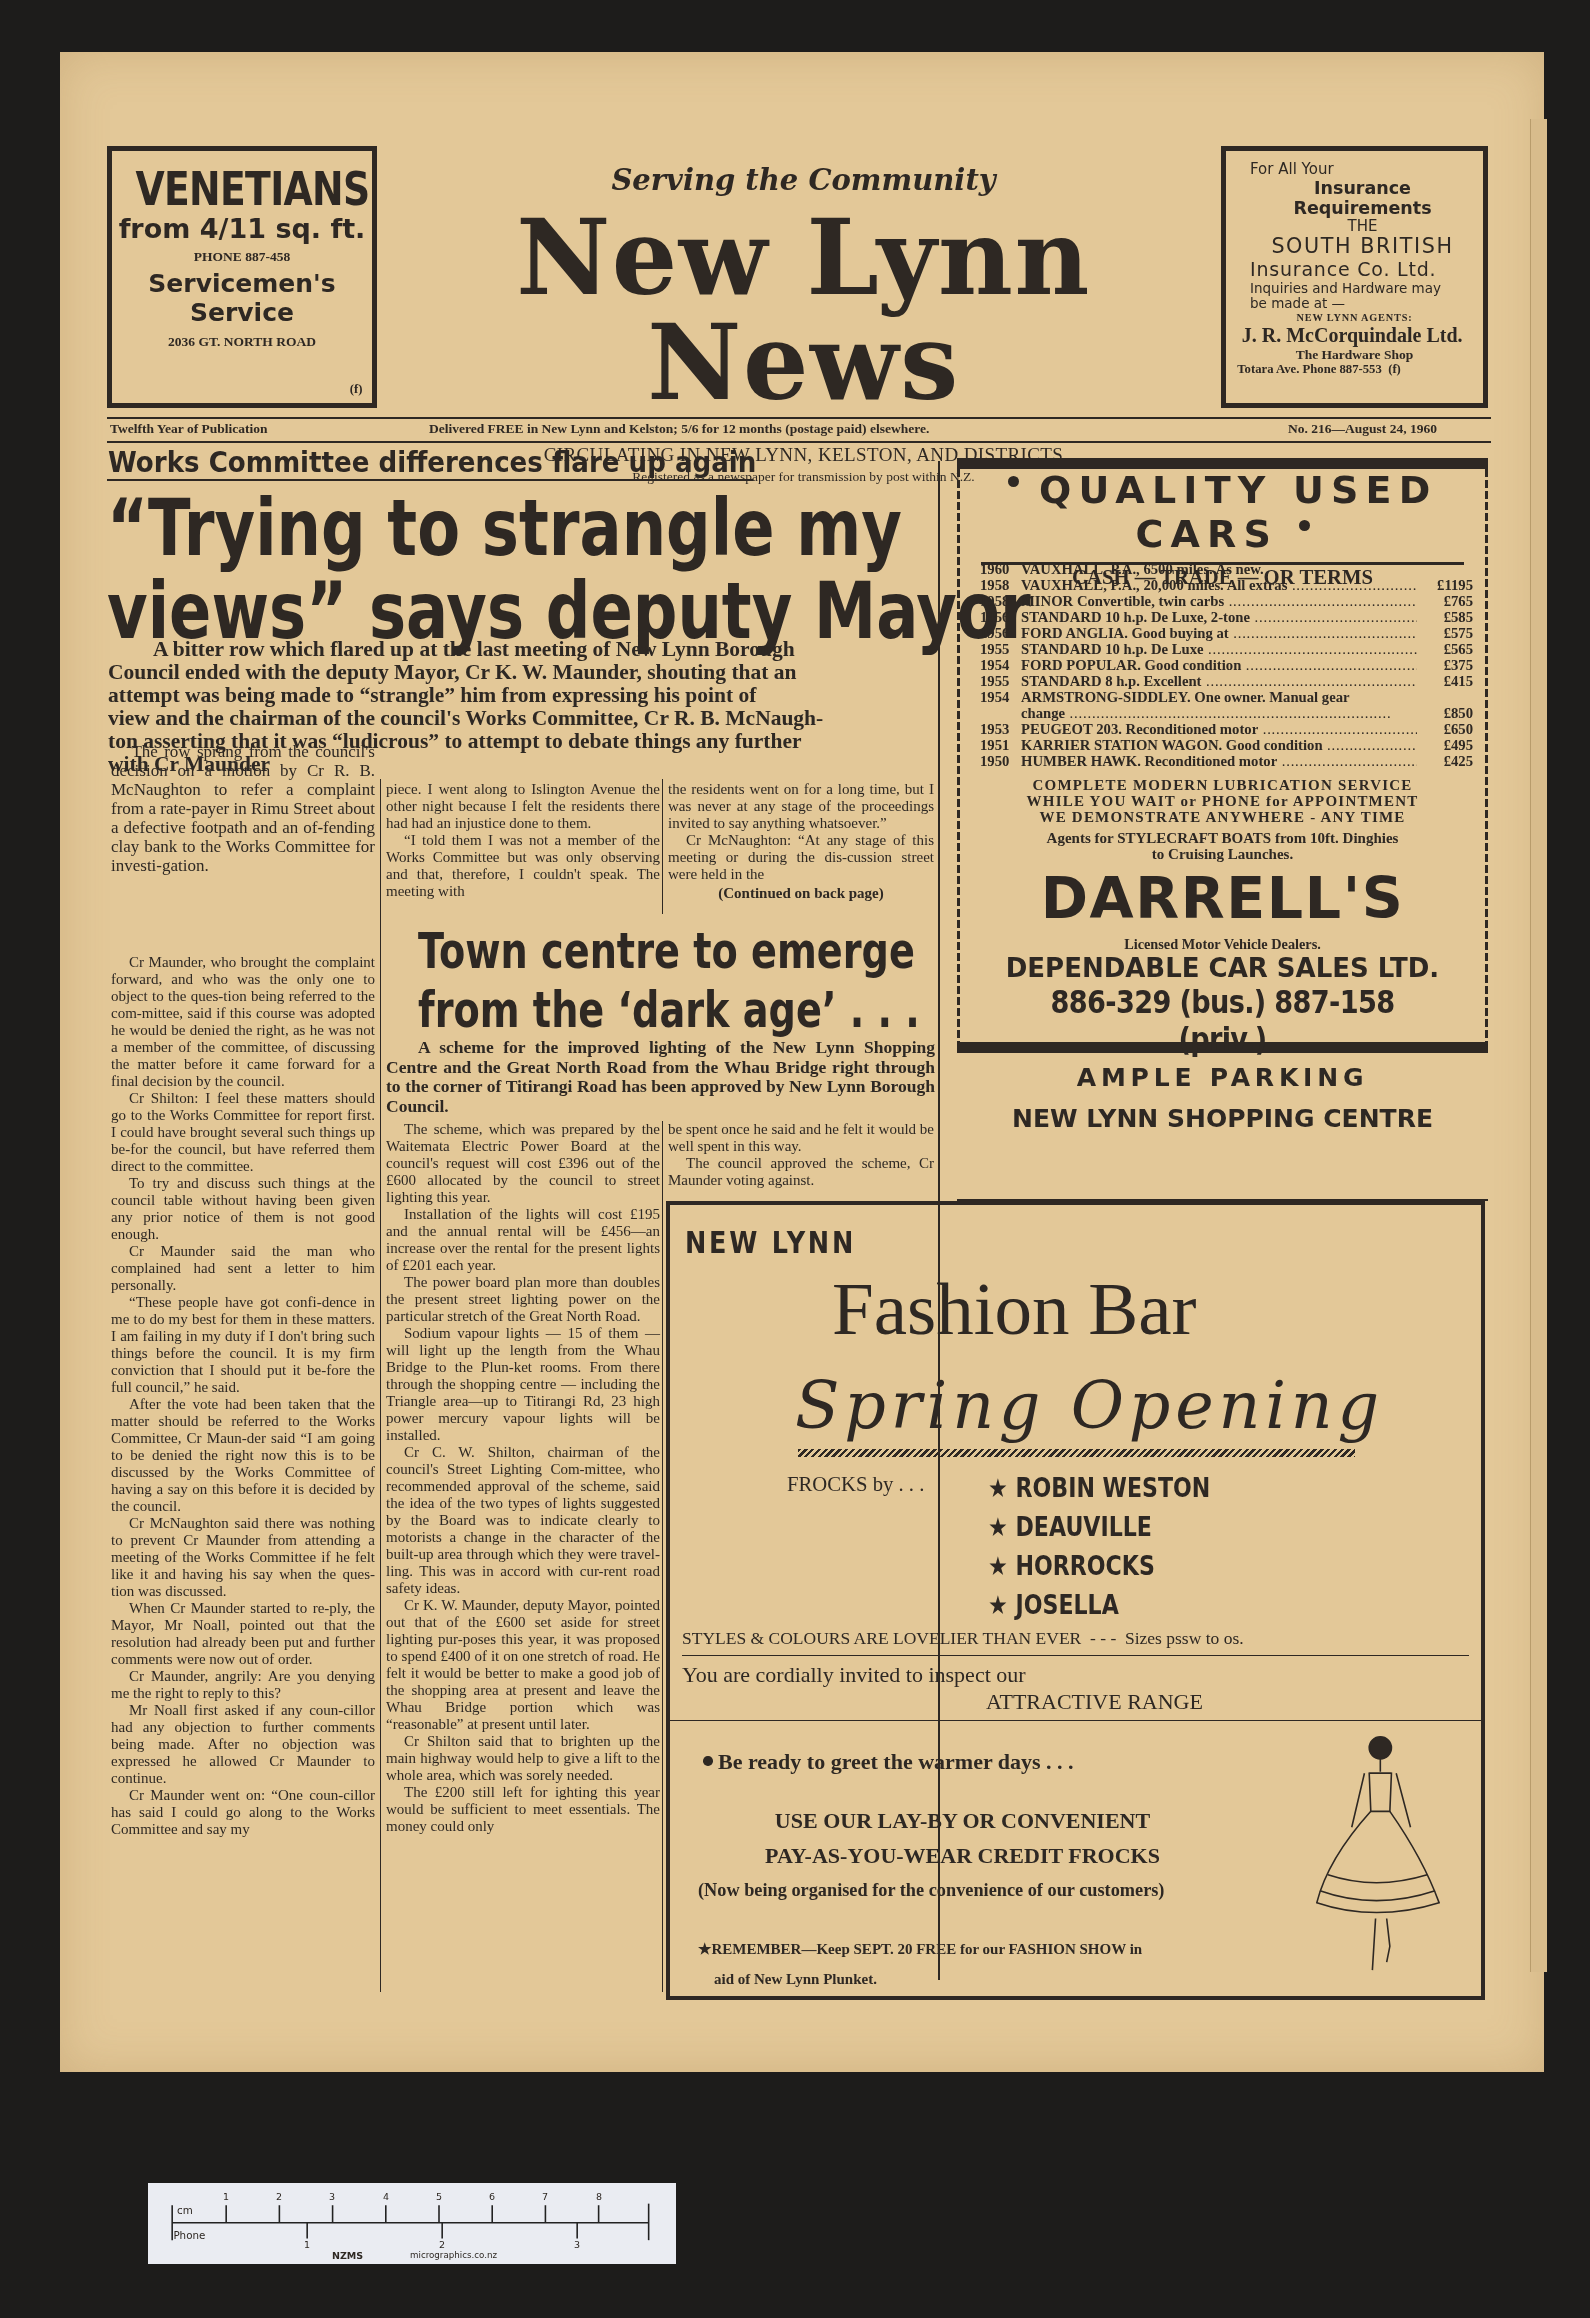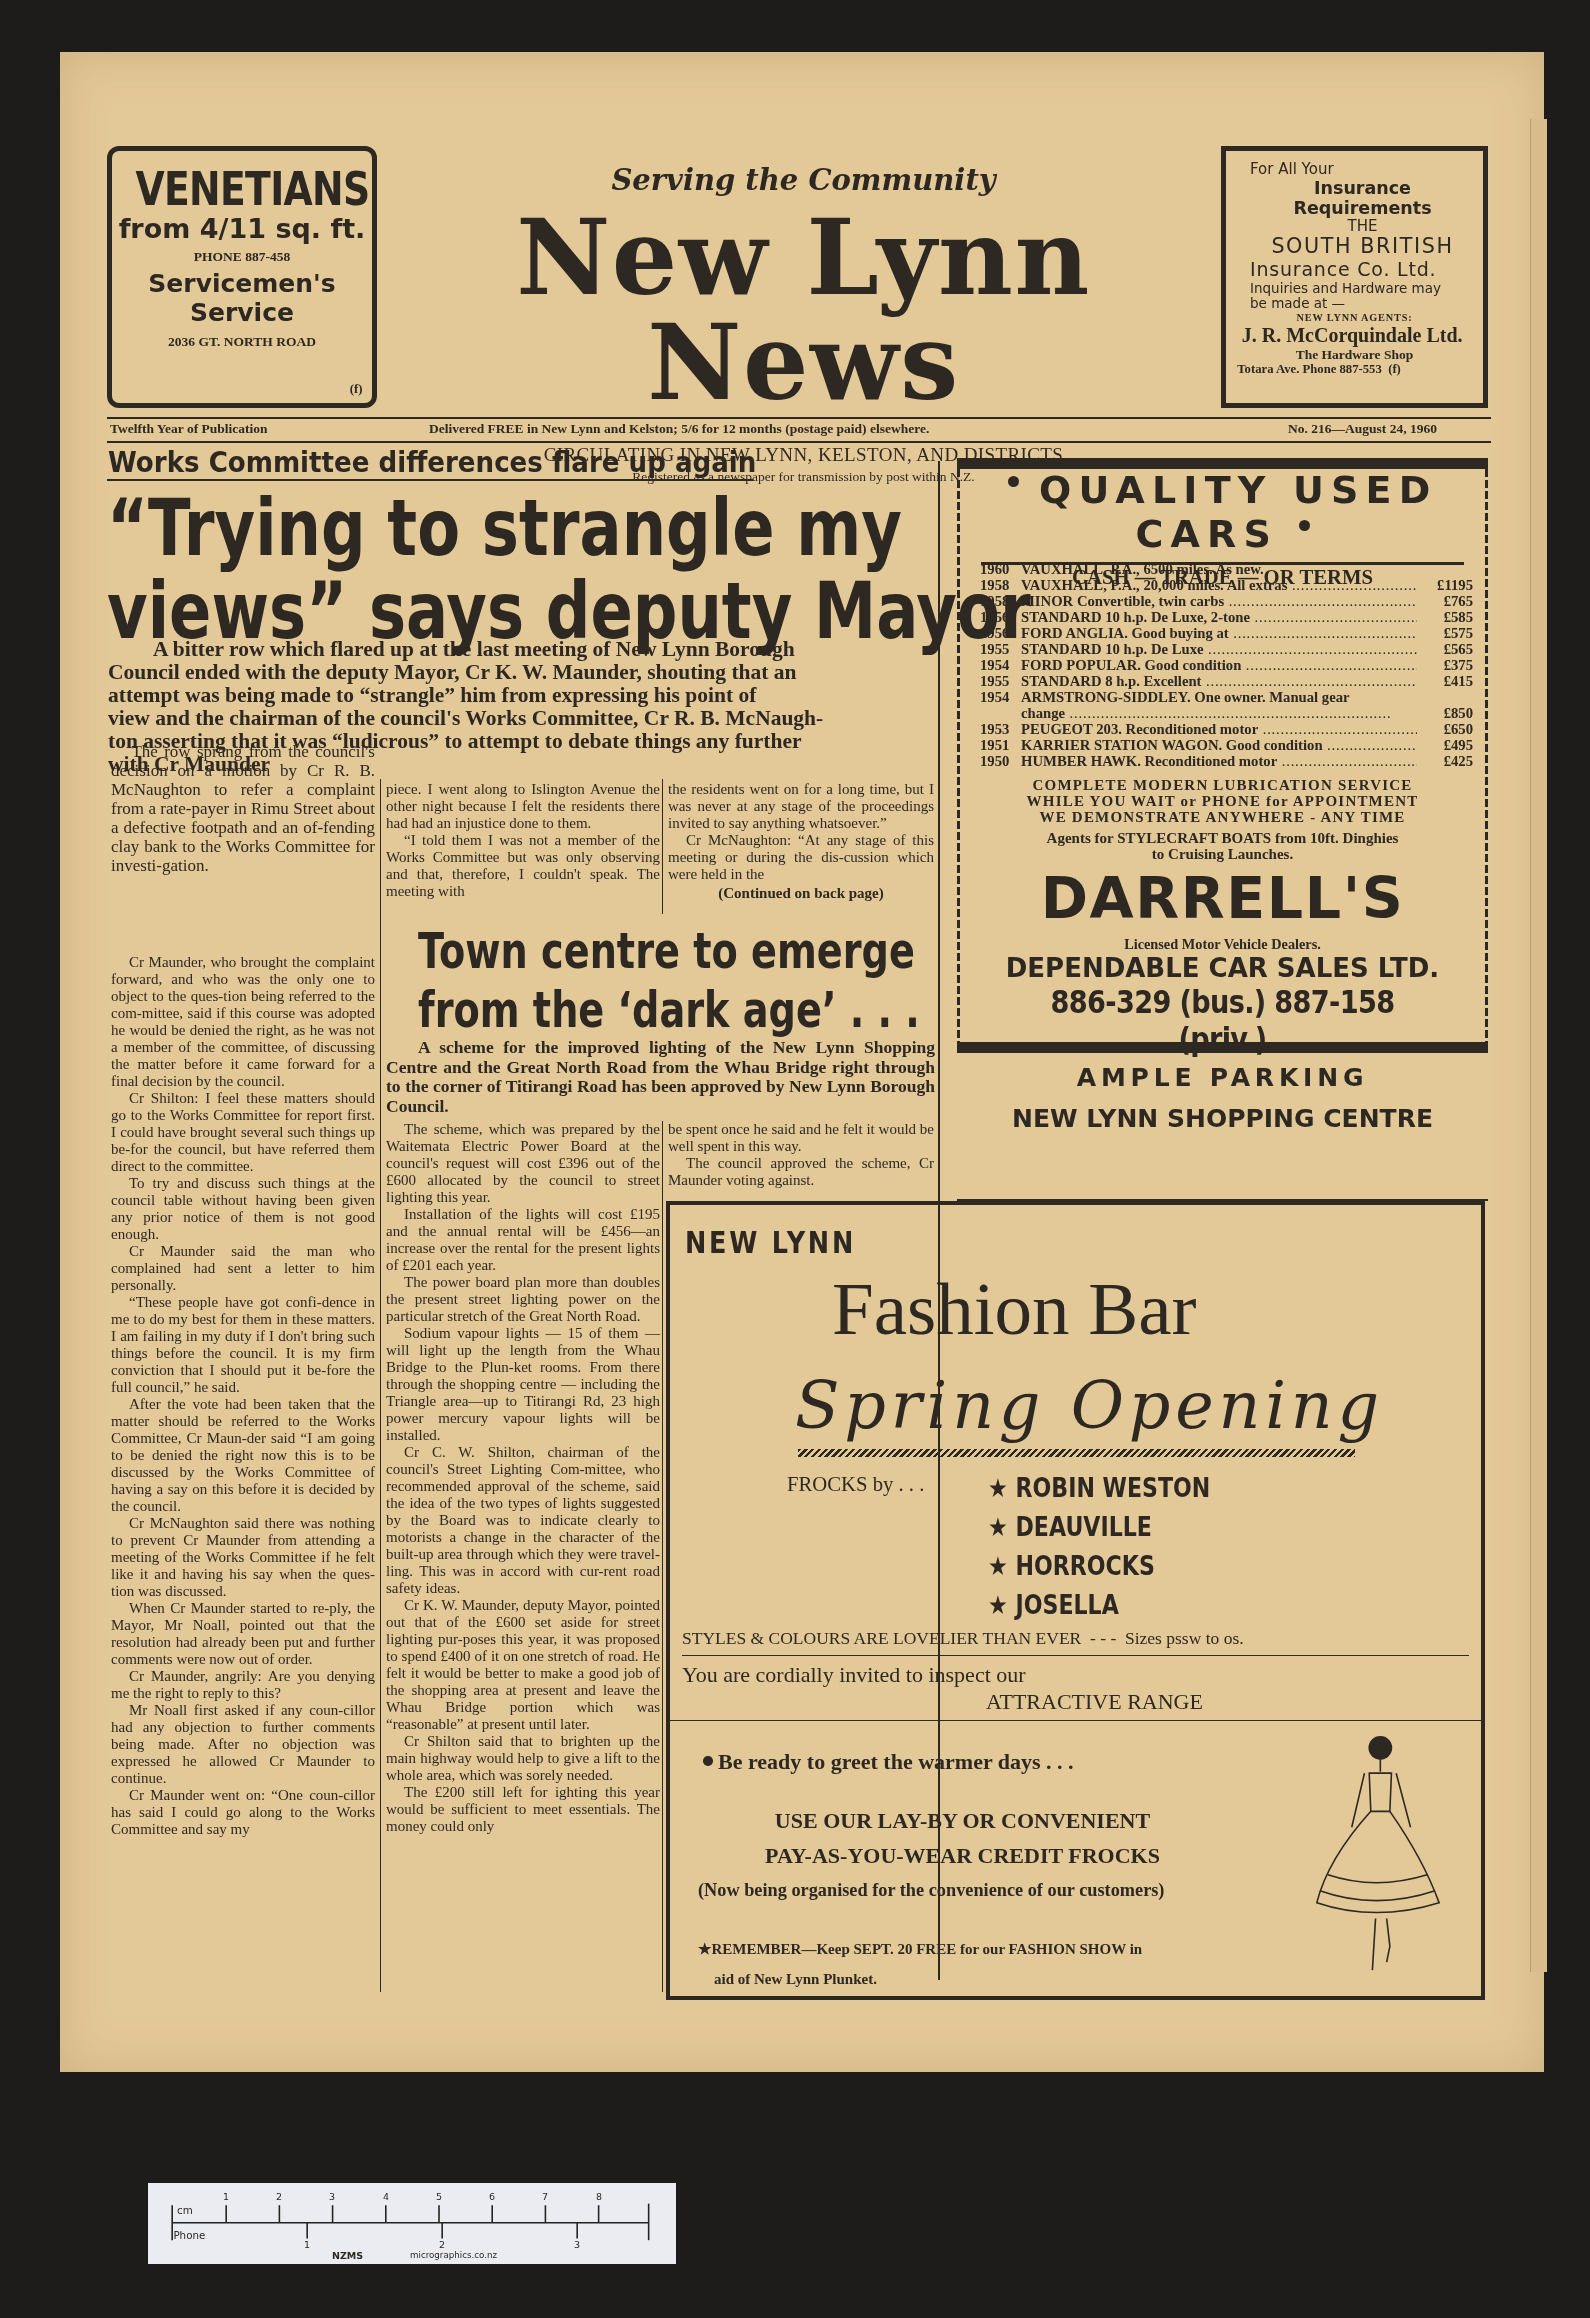--- a/index.html
+++ b/index.html
@@ -48,21 +48,21 @@
   .zigzag{height:8px;background:repeating-linear-gradient(135deg,#2e2823 0 2.4px,transparent 2.4px 4.8px);}
   .brand{font-family:"DejaVu Sans",sans-serif;font-weight:bold;font-size:26px;line-height:39px;transform:scaleX(.85);transform-origin:left;white-space:nowrap;}
   .ruler{position:absolute;left:148px;top:2183px;width:528px;height:81px;background:#eaecf2;}
 </style>
 </head>
 <body>
 
 <div class="page"></div>
 <div class="page-edge"></div>
 
-<div class="box venetians center" style="left:107px;top:146px;width:270px;height:262px;padding-top:11px;border-radius:12px;">
+<div class="box venetians center" style="left:107px;top:146px;width:270px;height:262px;padding-top:11px;">
   <div class="t1">VENETIANS</div>
   <div class="t2">from 4/11 sq. ft.</div>
   <div class="t3">PHONE 887-458</div>
   <div class="t4">
     <div>Servicemen's</div>
     <div>Service</div>
   </div>
   <div class="t5">2036 GT. NORTH ROAD</div>
   <div class="tf">(f)</div>
 </div>
@@ -134,21 +134,21 @@
   <p>Mr Noall first asked if any coun-cillor had any objection to further comments being made. After no objection was expressed he allowed Cr Maunder to continue.</p>
   <p>Cr Maunder went on: “One coun-cillor has said I could go along to the Works Committee and say my</p>
 </div>
 
 <div class="col" style="left:386px;top:781px;width:274px;">
   <p style="text-indent:0;">piece. I went along to Islington Avenue the other night because I felt the residents there had had an injustice done to them.</p>
   <p>“I told them I was not a member of the Works Committee but was only observing and that, therefore, I couldn't speak. The meeting with</p>
 </div>
 <div class="col" style="left:668px;top:781px;width:266px;">
   <p style="text-indent:0;">the residents went on for a long time, but I was never at any stage of the proceedings invited to say anything whatsoever.”</p>
-  <p>Cr McNaughton: “At any stage of this meeting or during the dis-cussion which were held in the</p>
+  <p>Cr McNaughton: “At any stage of this meeting or during the dis-cussion street were held in the</p>
   <div class="center" style="font-weight:bold;margin-top:1.6px;">(Continued on back page)</div>
 </div>
 
 <div class="abs town" style="left:418px;top:922px;">
   <div>Town centre to emerge</div>
   <div>from the ‘dark age’ . . .</div>
 </div>
 <div class="abs" style="left:386px;top:1038px;width:549px;font-weight:bold;font-size:17.5px;line-height:19.5px;text-align:justify;text-indent:32px;">A scheme for the improved lighting of the New Lynn Shopping Centre and the Great North Road from the Whau Bridge right through to the corner of Titirangi Road has been approved by New Lynn Borough Council.</div>
 <div class="col" style="left:386px;top:1121px;width:274px;">
   <p>The scheme, which was prepared by the Waitemata Electric Power Board at the council's request will cost £396 out of the £600 allocated by the council to street lighting this year.</p>

